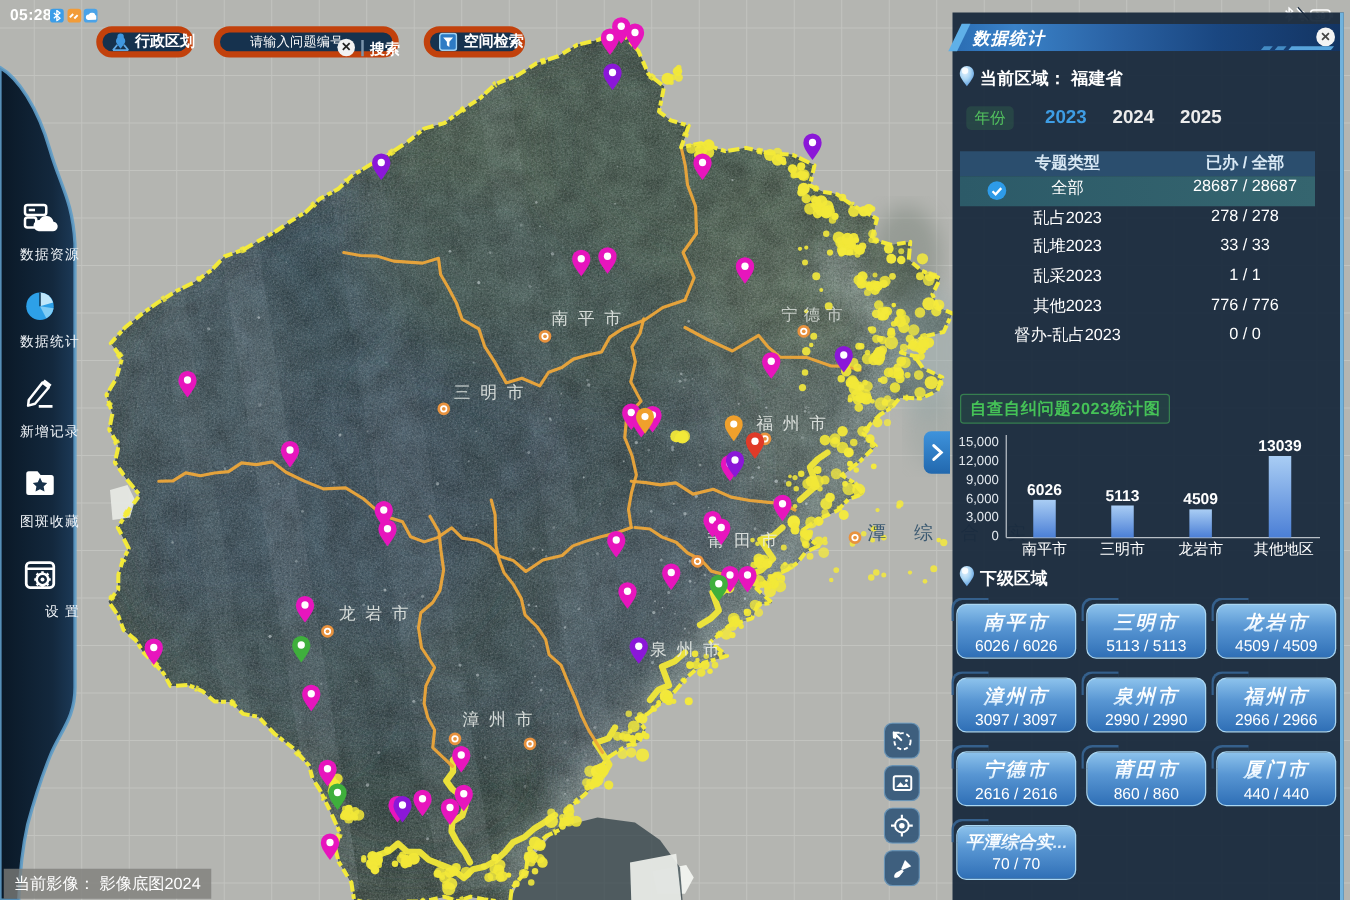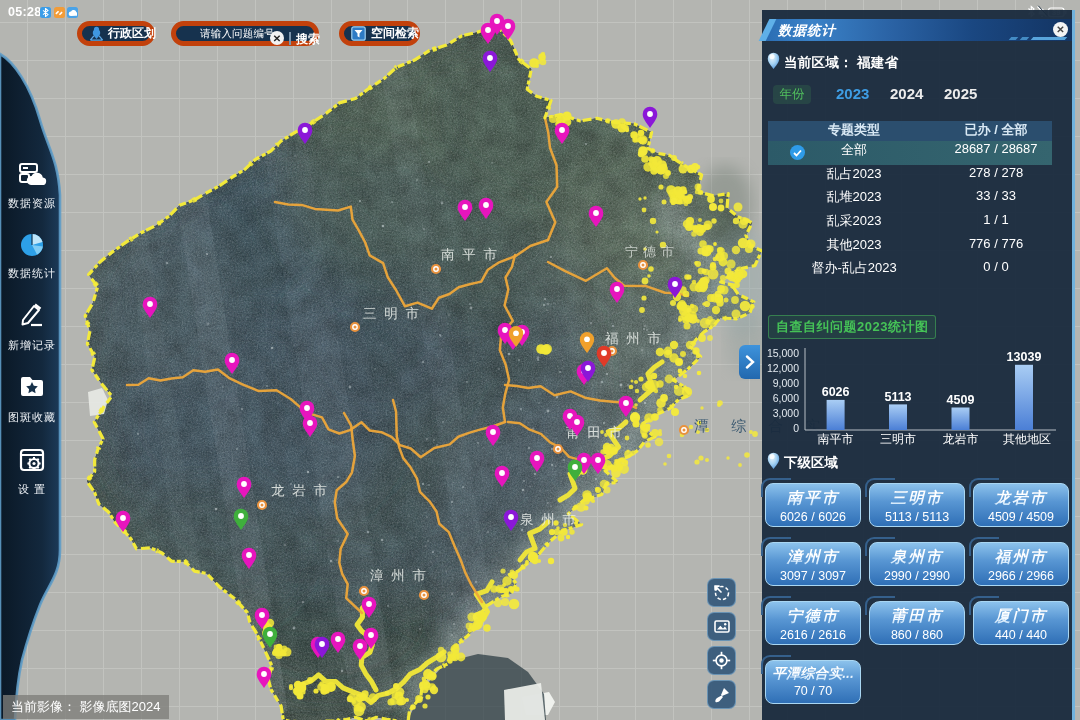--- a/index.html
+++ b/index.html
@@ -12,21 +12,21 @@
     background-size:38px 38px;
     background-position:27px 22px;
   }
   .abs{position:absolute;}
   .pill{position:absolute;top:21px;height:25px;background:#16324e;border:5px solid #c2410c;
     border-radius:14px;display:flex;align-items:center;color:#fff;font-size:12px;font-weight:bold;
     box-sizing:border-box;white-space:nowrap;}
   #panel{position:absolute;left:762px;top:10px;width:313px;height:710px;
     background:rgba(25,42,61,0.95);border-right:3px solid #70b2dd;box-sizing:border-box;
     color:#fff;}
-  .sblab{position:absolute;color:#f0f4f8;font-size:11px;width:64px;text-align:center;letter-spacing:1px;}
+  .sblab{position:absolute;color:#f0f4f8;font-size:11px;width:64px;text-align:right;letter-spacing:1px;}
   .tool{position:absolute;left:707px;width:29px;height:29px;border-radius:7px;
     background:rgba(52,88,122,0.92);border:1px solid rgba(140,190,225,0.55);box-sizing:border-box;
     display:flex;align-items:center;justify-content:center;}
   .trow{display:flex;height:23.7px;align-items:flex-start;font-size:13px;}
   .trow .c1{width:172px;text-align:center;}
   .trow .c2{width:112px;text-align:center;}
   .citybtn{position:relative;width:96px;height:44px;border-radius:8px;
     background:linear-gradient(180deg,#8cc2ec 0%,#5896d3 42%,#2f6fb6 100%);
     border:1px solid #a9d6f2;box-sizing:border-box;text-align:center;color:#fff;}
   .citybtn .nm{font-weight:bold;font-style:italic;font-size:15.5px;letter-spacing:2px;

